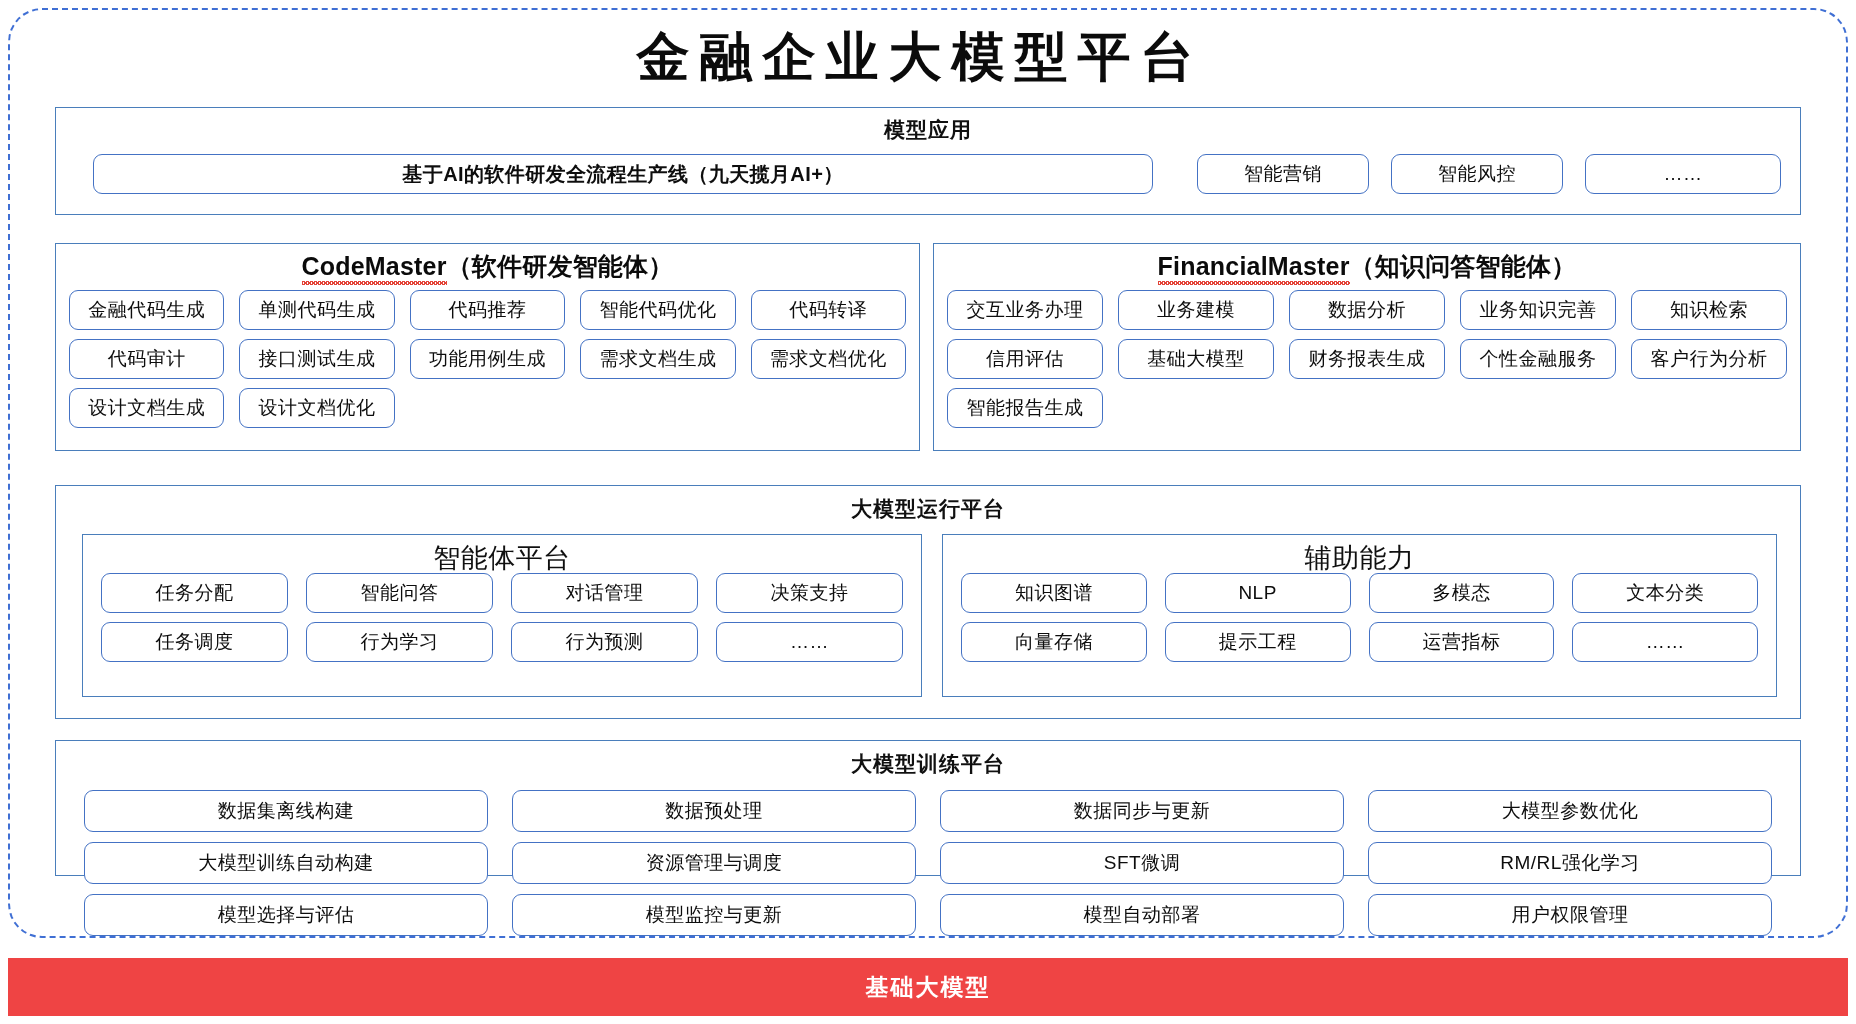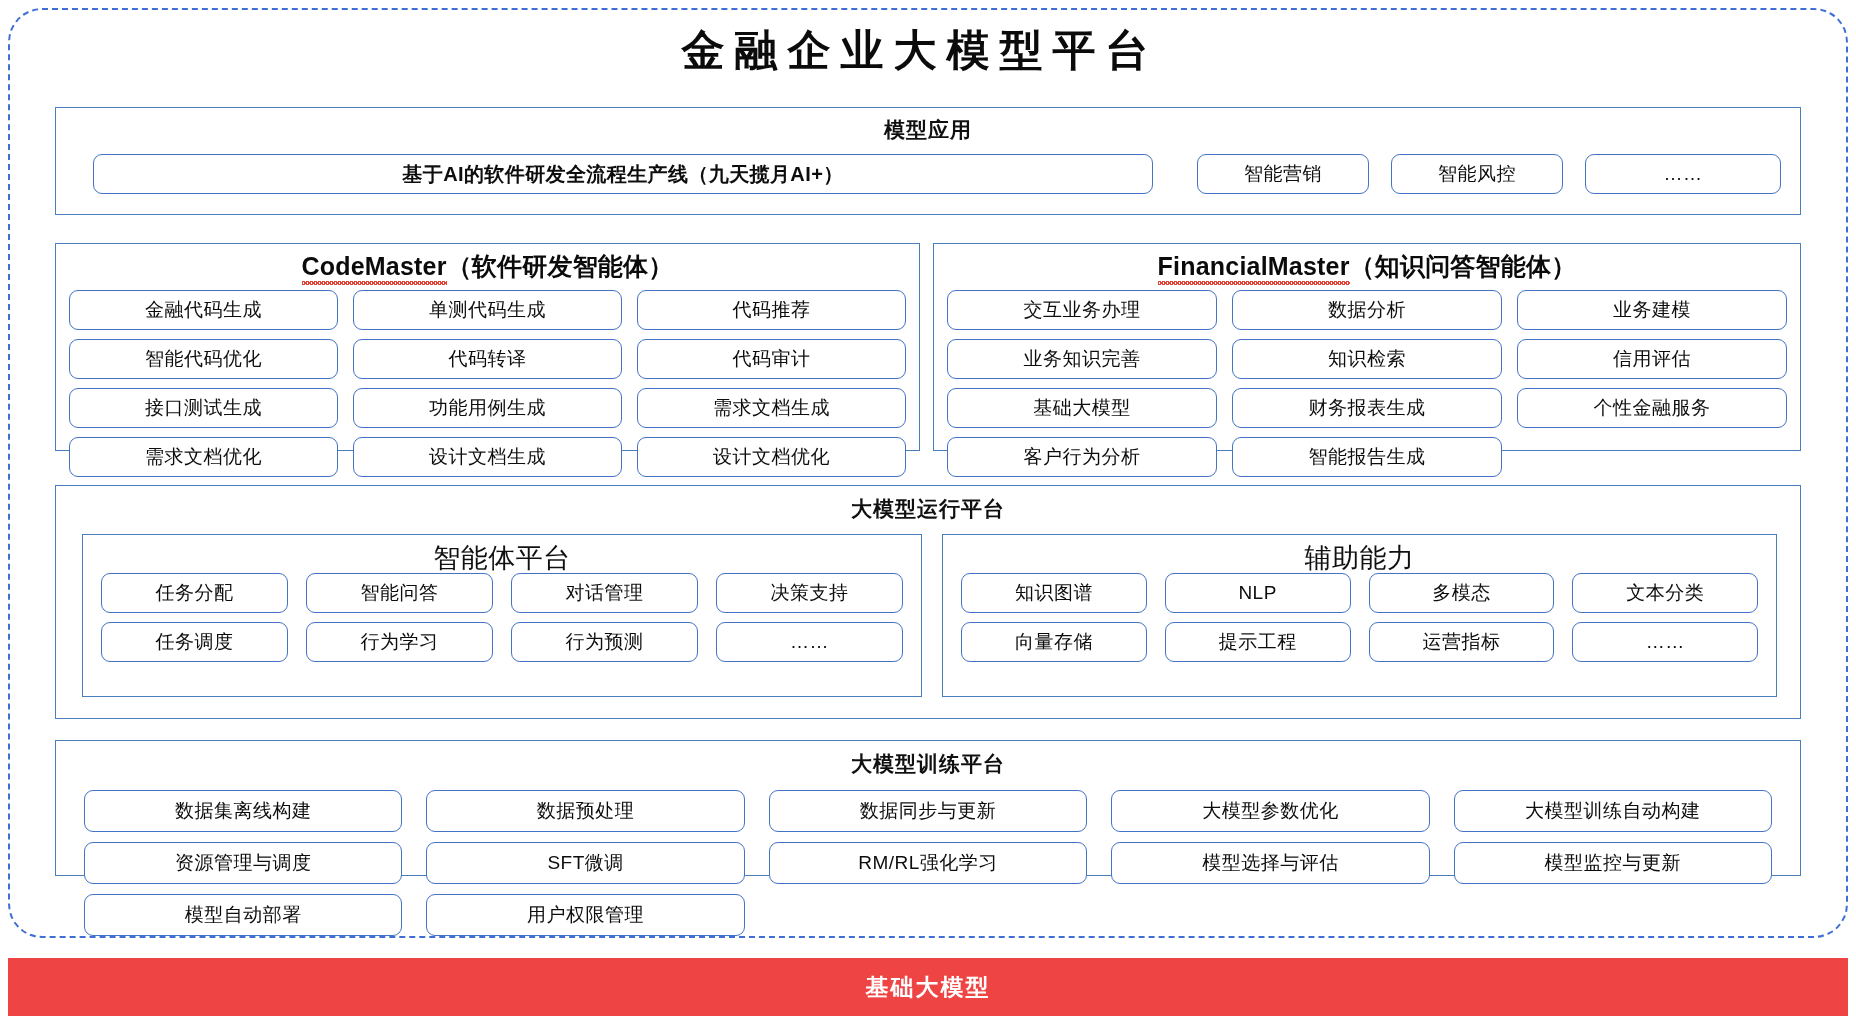--- a/index.html
+++ b/index.html
@@ -26,21 +26,21 @@
     background: #ffffff;
   }
 
   
   .main-title {
     position: absolute;
     left: 0; top: 22px;
     width: 1840px;
     text-align: center;
     font-family: "DejaVu Serif", "Liberation Serif", serif;
-    font-size: 43px;
+    font-size: 53px;
     font-weight: 700;
     letter-spacing: 10px;
     color: #0b0b0b;
     white-space: nowrap;
   }
 
   
   .section {
     position: absolute;
     border: 1.6px solid #4a7ebb;
@@ -121,21 +121,21 @@
       repeating-linear-gradient(135deg, #e23b2e 0 1.6px, transparent 1.6px 3.2px),
       repeating-linear-gradient(45deg,  #e23b2e 0 1.6px, transparent 1.6px 3.2px);
     background-size: 4px 4px;
     opacity: .95;
   }
 
   .agent-grid {
     position: absolute;
     left: 13px; top: 46px; right: 13px;
     display: grid;
-    grid-template-columns: repeat(3, 1fr);
+    grid-template-columns: repeat(5, 1fr);
     grid-auto-rows: 40px;
     column-gap: 15px;
     row-gap: 9px;
   }
 
   
   #sec-run { left: 55px; top: 485px; width: 1746px; height: 234px; }
   #sec-run .section-title { margin-top: 9px; }
   #run-left  { position: absolute; left: 26px;  top: 48px; width: 840px;  height: 163px;
                border: 1.4px solid #4a7ebb; background:#fff; }
@@ -152,21 +152,21 @@
     row-gap: 9px;
   }
 
   
   #sec-train { left: 55px; top: 740px; width: 1746px; height: 136px; }
   #sec-train .section-title { margin-top: 9px; }
   #train-grid {
     position: absolute;
     left: 28px; right: 28px; top: 49px;
     display: grid;
-    grid-template-columns: repeat(5, 1fr);
+    grid-template-columns: repeat(4, 1fr);
     grid-auto-rows: 42px;
     column-gap: 24px;
     row-gap: 10px;
   }
   #train-grid .pill { height: 42px; }
 
   
   #foundation-bar {
     position: absolute;
     left: 8px; top: 958px;
@@ -219,22 +219,22 @@
       <div class="pill">设计文档优化</div>
     </div>
   </div>
 
   <div class="section" id="sec-fin">
     <div class="agent-title">
       <span class="eng">FinancialMaster</span><span>（知识问答智能体）</span>
     </div>
     <div class="agent-grid">
       <div class="pill">交互业务办理</div>
+      <div class="pill">业务建模</div>
       <div class="pill">数据分析</div>
-      <div class="pill">业务建模</div>
       <div class="pill">业务知识完善</div>
       <div class="pill">知识检索</div>
       <div class="pill">信用评估</div>
       <div class="pill">基础大模型</div>
       <div class="pill">财务报表生成</div>
       <div class="pill">个性金融服务</div>
       <div class="pill">客户行为分析</div>
       <div class="pill">智能报告生成</div>
     </div>
   </div>

